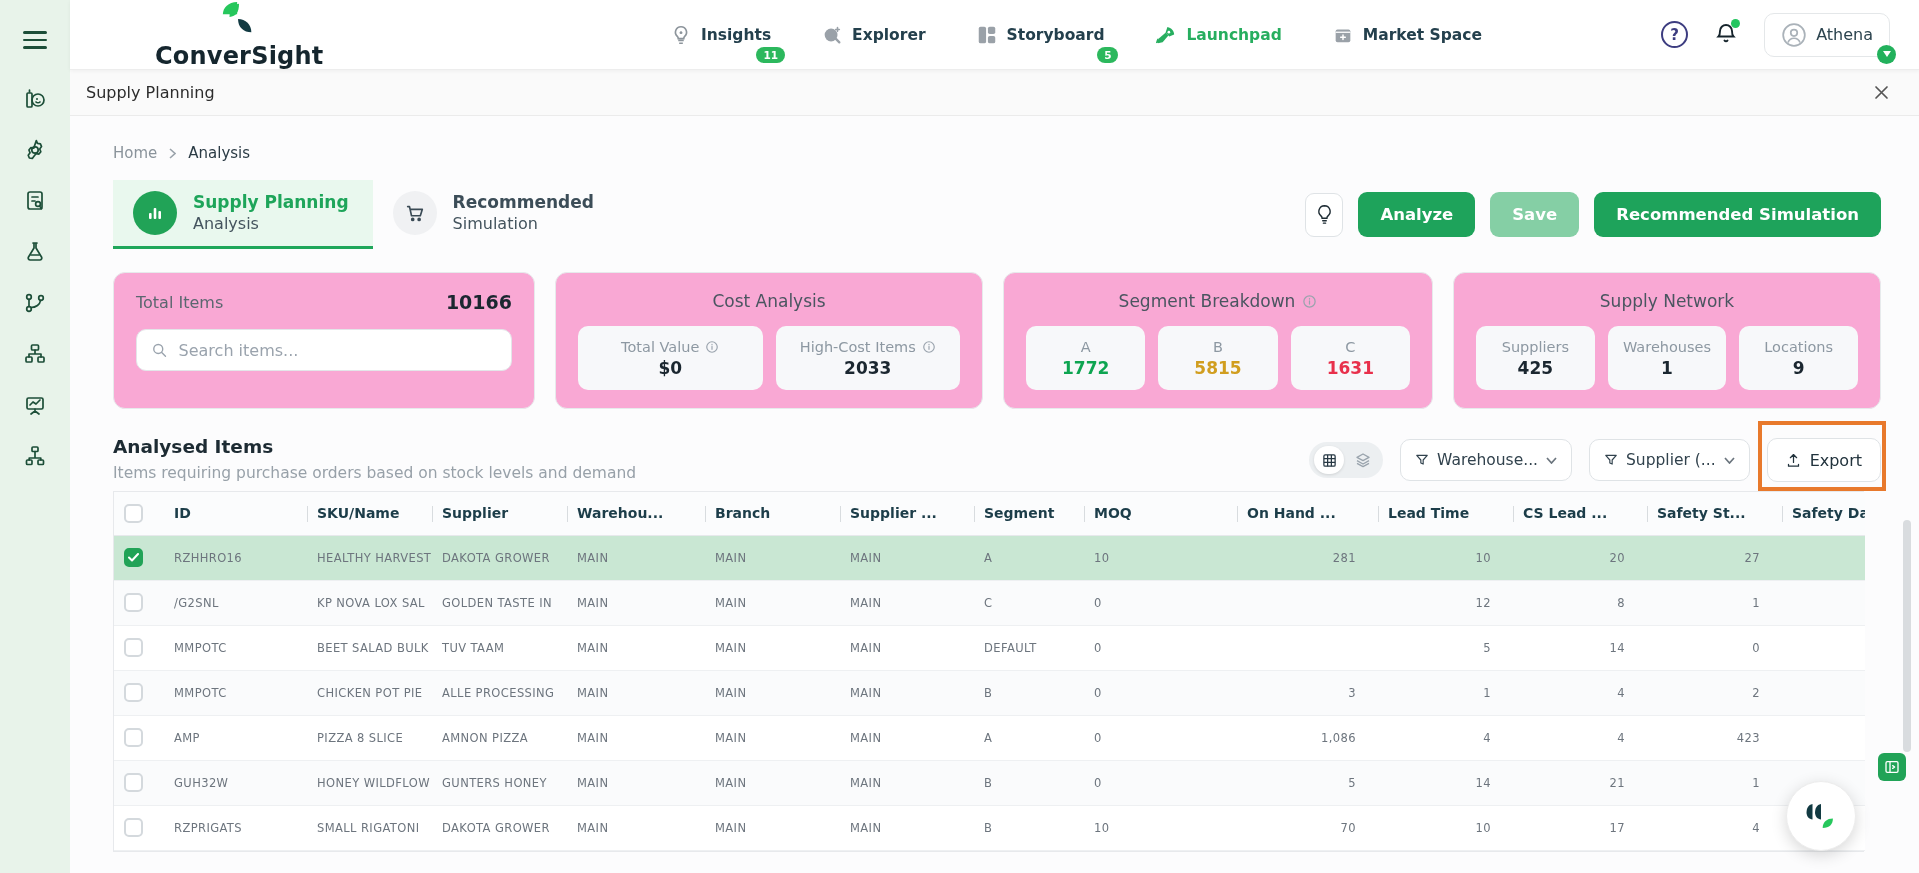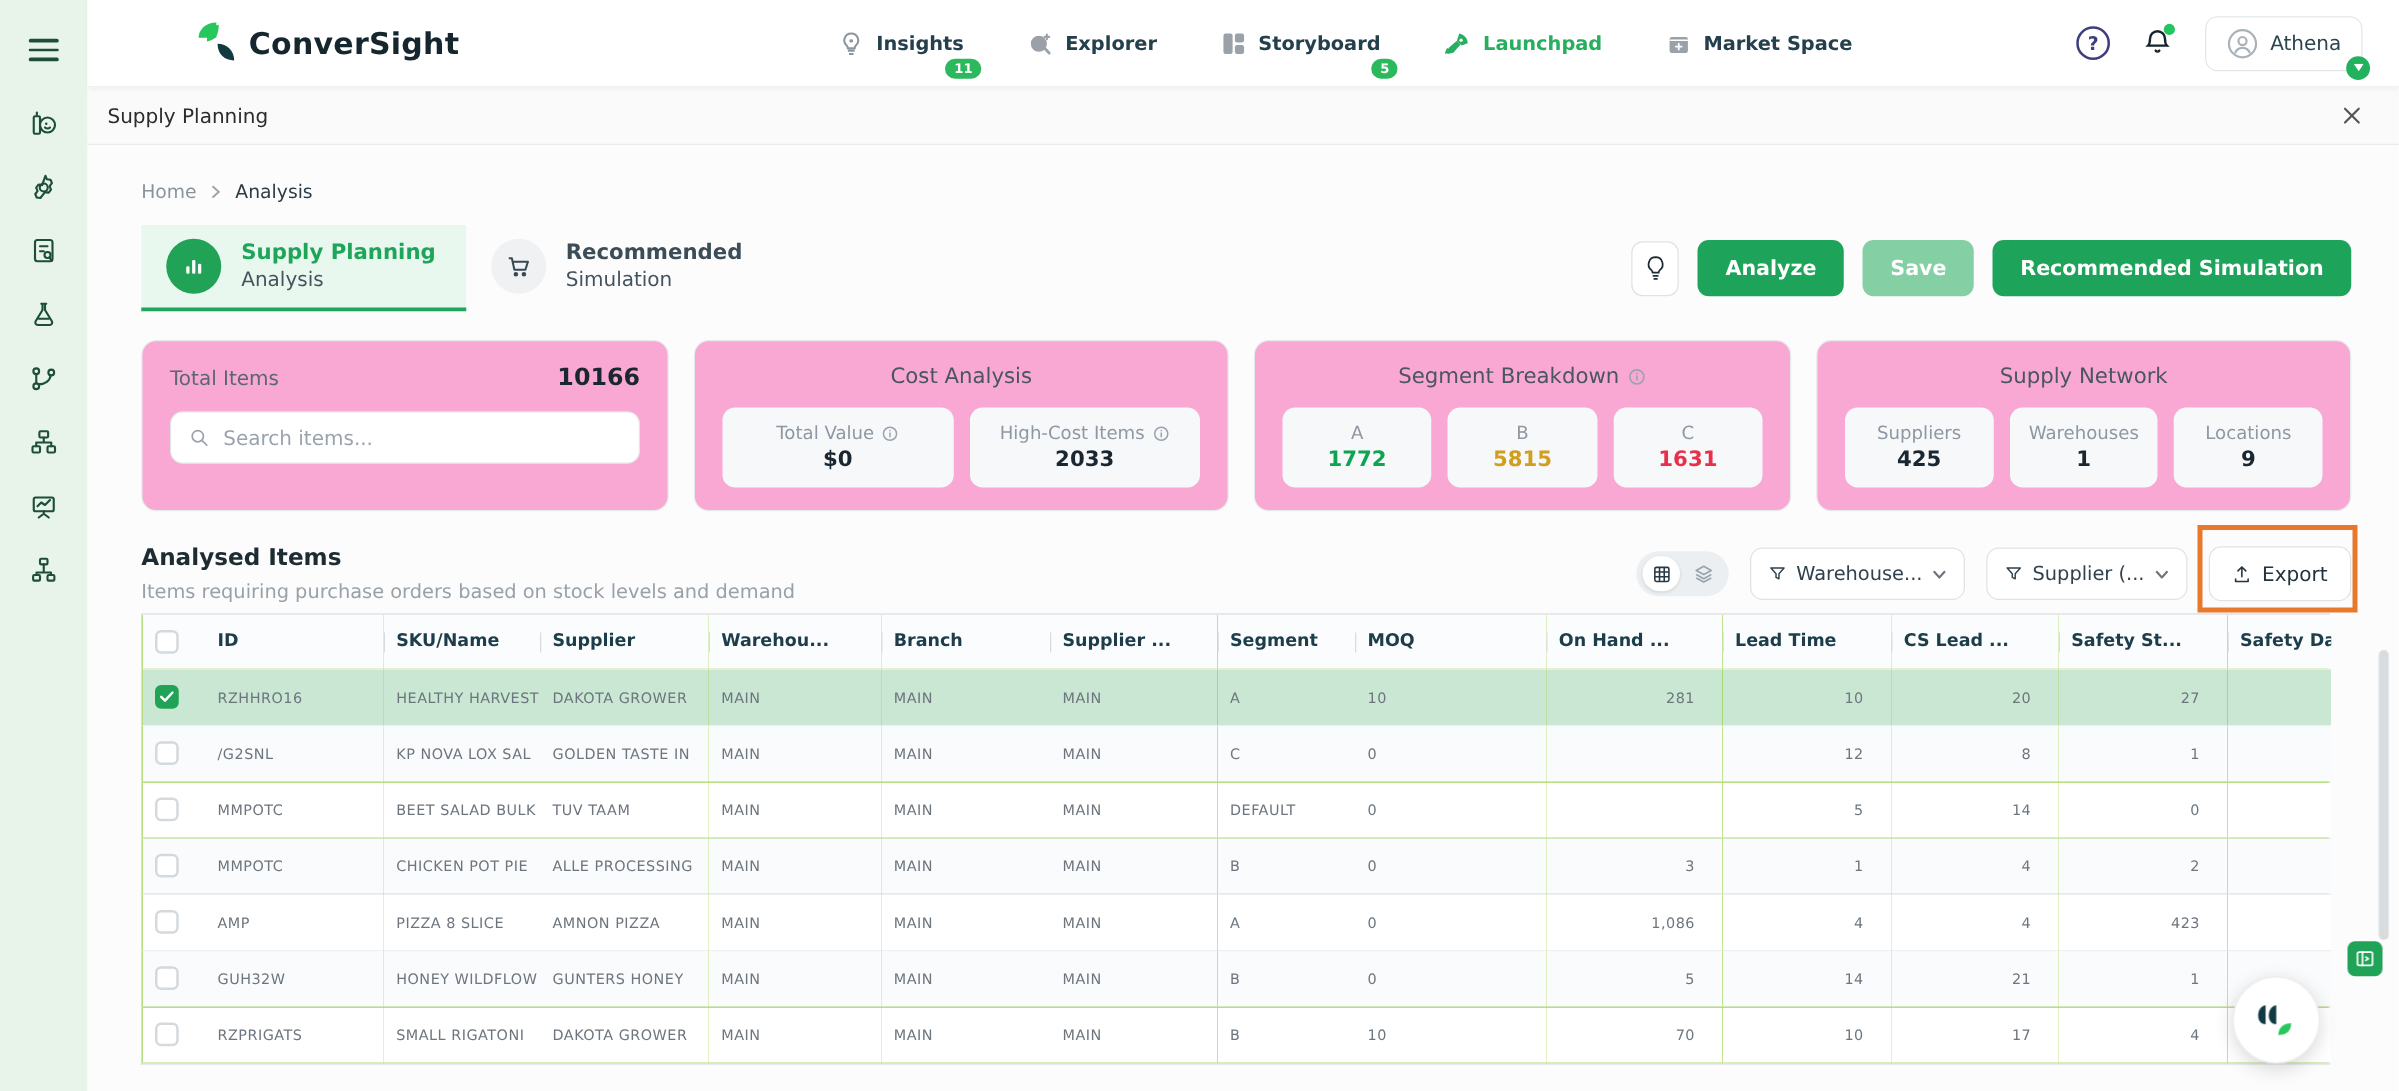--- a/index.html
+++ b/index.html
@@ -15,21 +15,21 @@
   .side-icons { margin-top:32px; display:flex; flex-direction:column; gap:25px; }
   .side-ic { width:26px; height:26px; display:flex; align-items:center; justify-content:center; cursor:pointer; }
   .side-ic svg { stroke:#1c4e38; fill:none; stroke-width:1.7; stroke-linecap:round; stroke-linejoin:round; }
 
   
   .app { flex:1; display:flex; flex-direction:column; position:relative; }
 
   
   .topbar { height:70px; background:#fff; display:flex; align-items:center;
     border-bottom:1px solid #ededed; box-shadow:0 1px 4px rgba(0,0,0,.05); position:relative; z-index:5; }
-  .logo { display:flex; align-items:center; gap:4px; margin-left:85px; }
+  .logo { display:flex; align-items:center; gap:4px; margin-left:85px;flex-direction:column; }
   .logo-text { font-size:24px; font-weight:600; color:#15262e; letter-spacing:.2px; }
   .mainnav { display:flex; gap:50px; position:absolute; left:600px; top:0; height:70px; align-items:center; }
   .nav-item { display:flex; align-items:center; gap:9px; font-size:15.5px; font-weight:600;
     color:#24404d; cursor:pointer; position:relative; padding:8px 0; }
   .nav-item.active { color:#27ae5f; }
   .nav-badge { position:absolute; right:-14px; bottom:-9px; background:#2cb85d; color:#fff;
     font-size:10.5px; font-weight:700; line-height:1; padding:3px 7px; border-radius:9px; }
   .topbar-right { position:absolute; right:30px; display:flex; align-items:center; gap:26px; }
   .help-btn { width:27px; height:27px; border:2.5px solid #3d3d80; border-radius:50%;
     color:#3d3d80; font-size:15px; font-weight:700; display:flex; align-items:center; justify-content:center; cursor:pointer; }
@@ -91,21 +91,21 @@
   .tiles { margin-top:15px; display:flex; gap:13px; }
   .tile { flex:1; background:#f7f8fa; border-radius:10px; height:64px; display:flex; flex-direction:column;
     align-items:center; justify-content:center; gap:3px; }
   .tile-label { font-size:14.5px; color:#8d98a2; display:flex; align-items:center; gap:6px; }
   .tile-value { font-size:17px; font-weight:700; color:#1b2730; }
   .tile-value.seg-a { color:#0ea551; }
   .tile-value.seg-b { color:#d19e1f; }
   .tile-value.seg-c { color:#e8304b; }
 
   
-  .section-row { margin-top:27px; display:flex; }
+  .section-row { margin-top:27px; display:flex; align-items:flex-end; }
   .sec-title { font-size:18.5px; font-weight:700; color:#1d2b33; }
   .sec-sub { margin-top:7px; font-size:15.5px; color:#98a1a9; }
   .sec-controls { margin-left:auto; display:flex; align-items:center; gap:17px; }
   .toggle-group { background:#eceff1; border-radius:18px; height:36px; display:flex; align-items:center;
     padding:0 5px; gap:4px; }
   .tg-btn { width:30px; height:28px; border-radius:14px; display:flex; align-items:center; justify-content:center; cursor:pointer; }
   .tg-btn.active { background:#fff; box-shadow:0 1px 3px rgba(0,0,0,.12); }
   .drop-btn { height:42px; background:#fff; border:1px solid #dfe3e6; border-radius:10px; display:flex;
     align-items:center; gap:8px; padding:0 14px; font-size:15.5px; color:#31424d; cursor:pointer; }
   .export-wrap { position:relative; }

